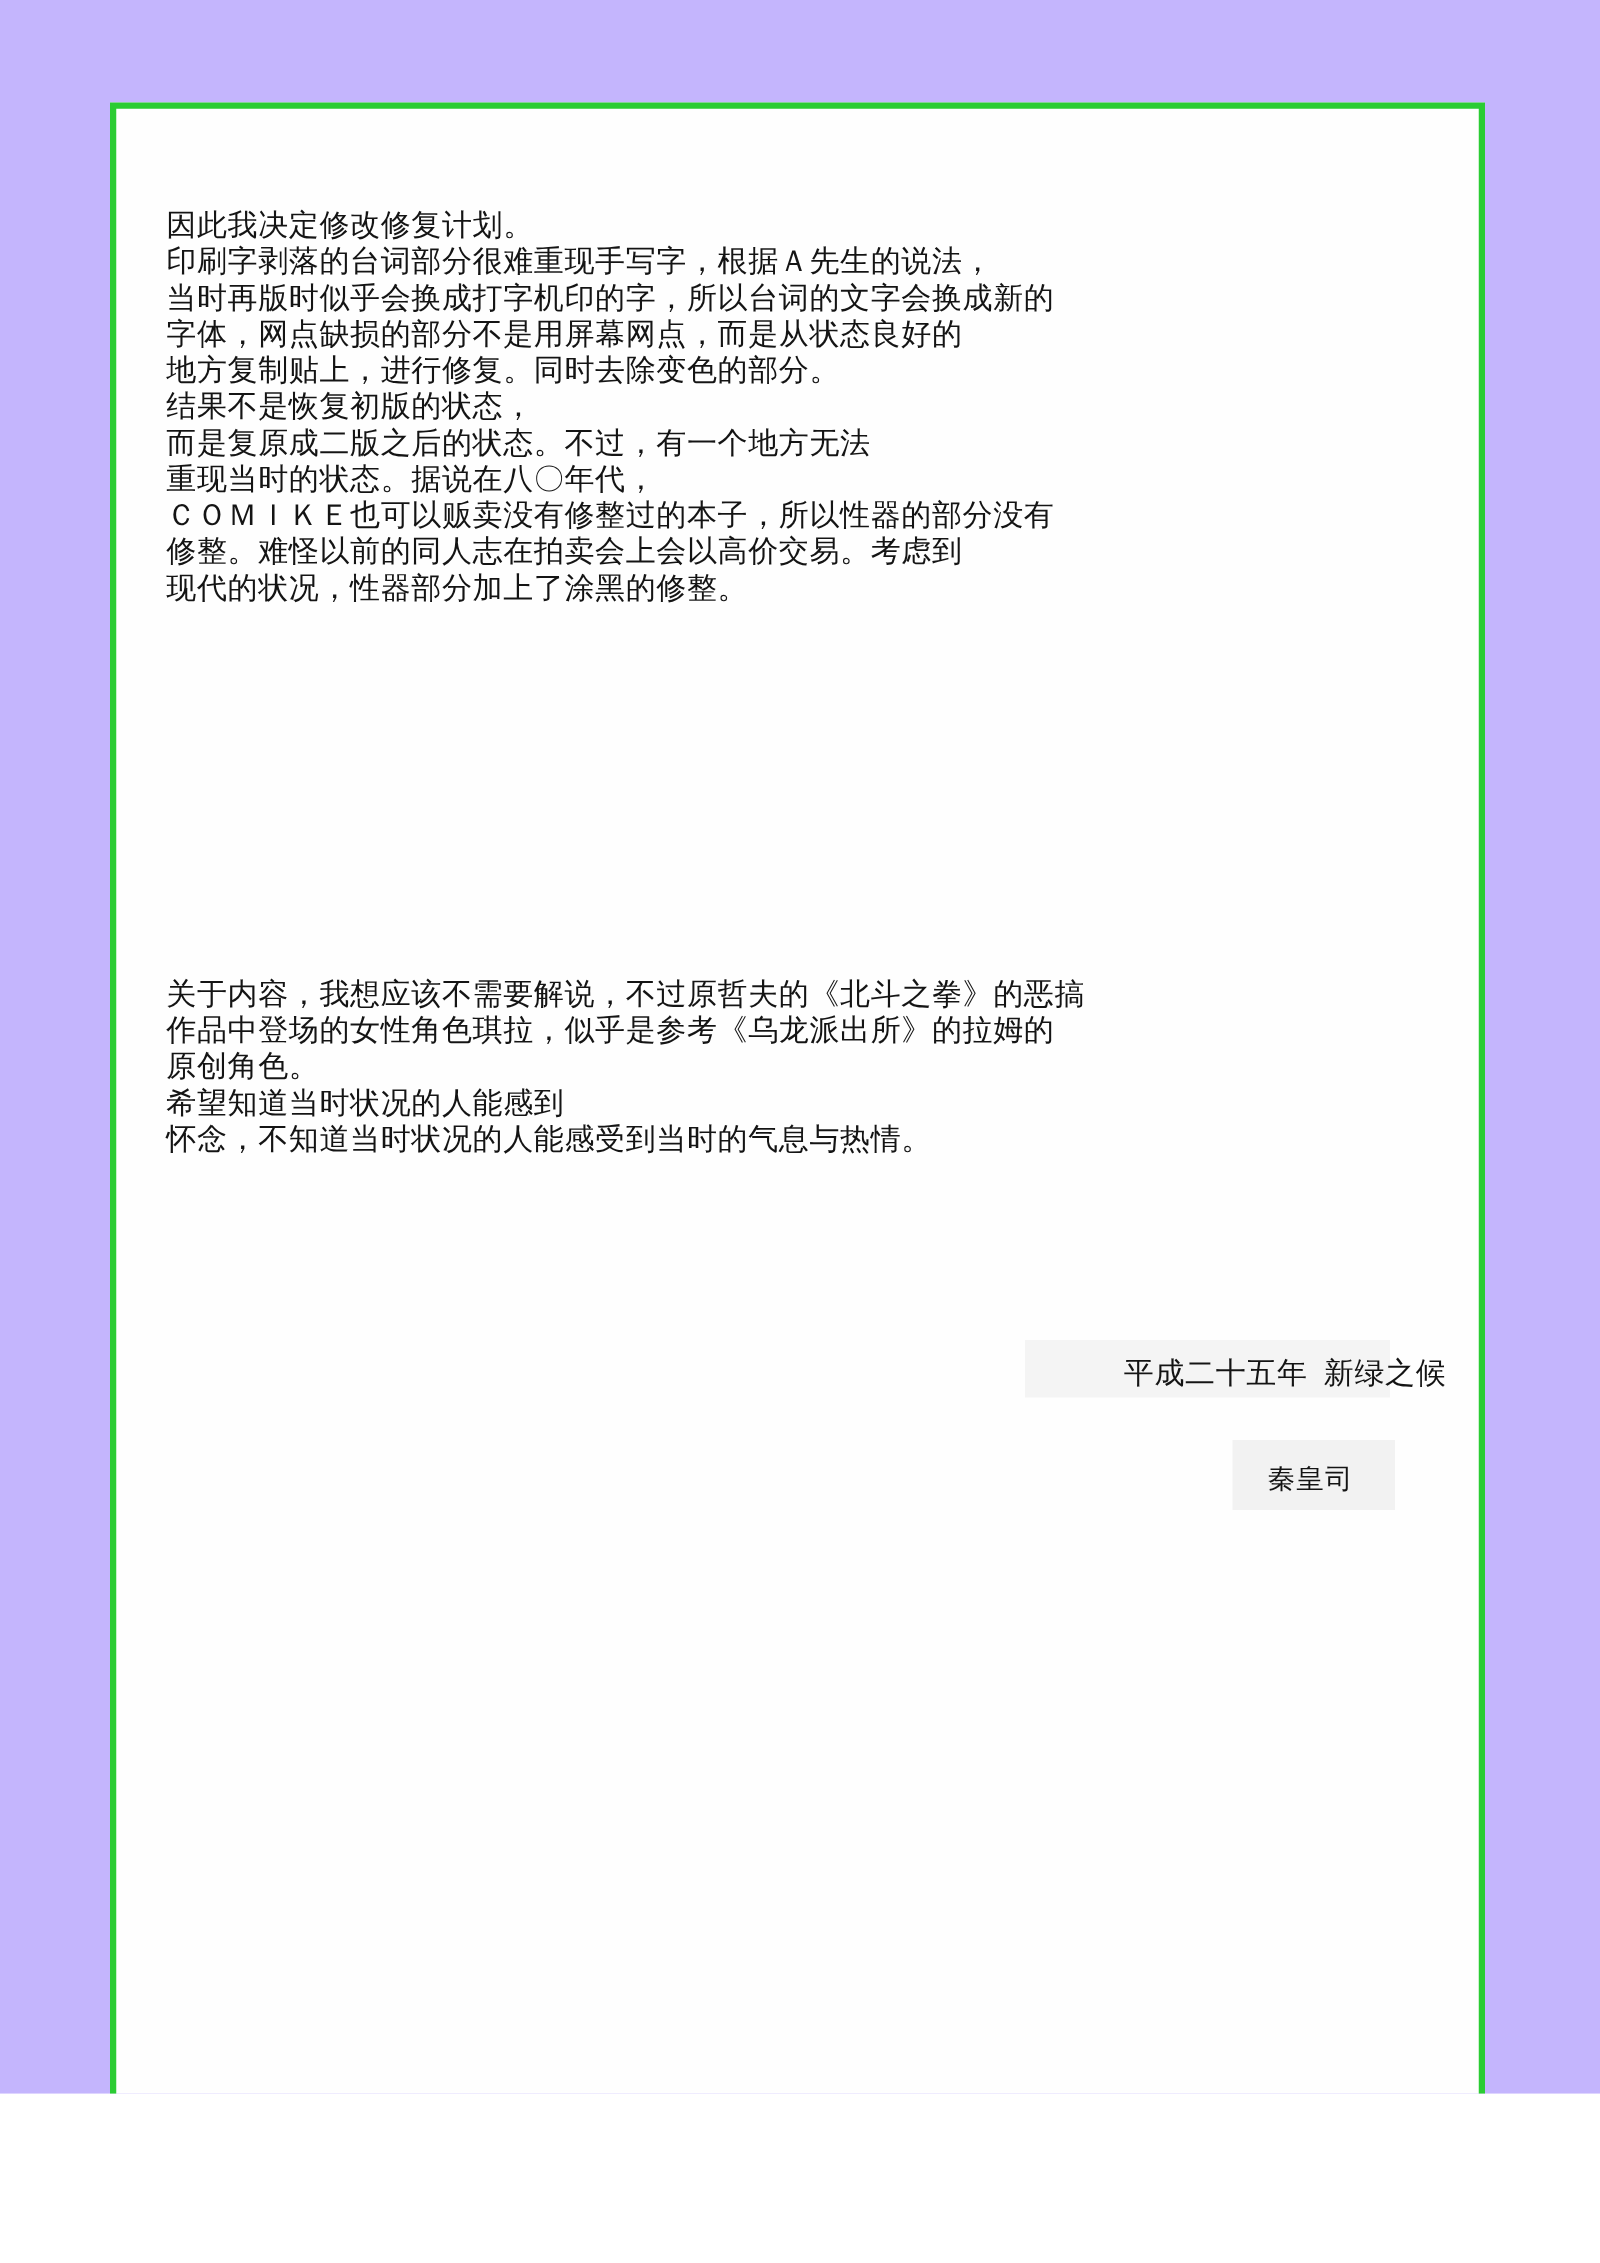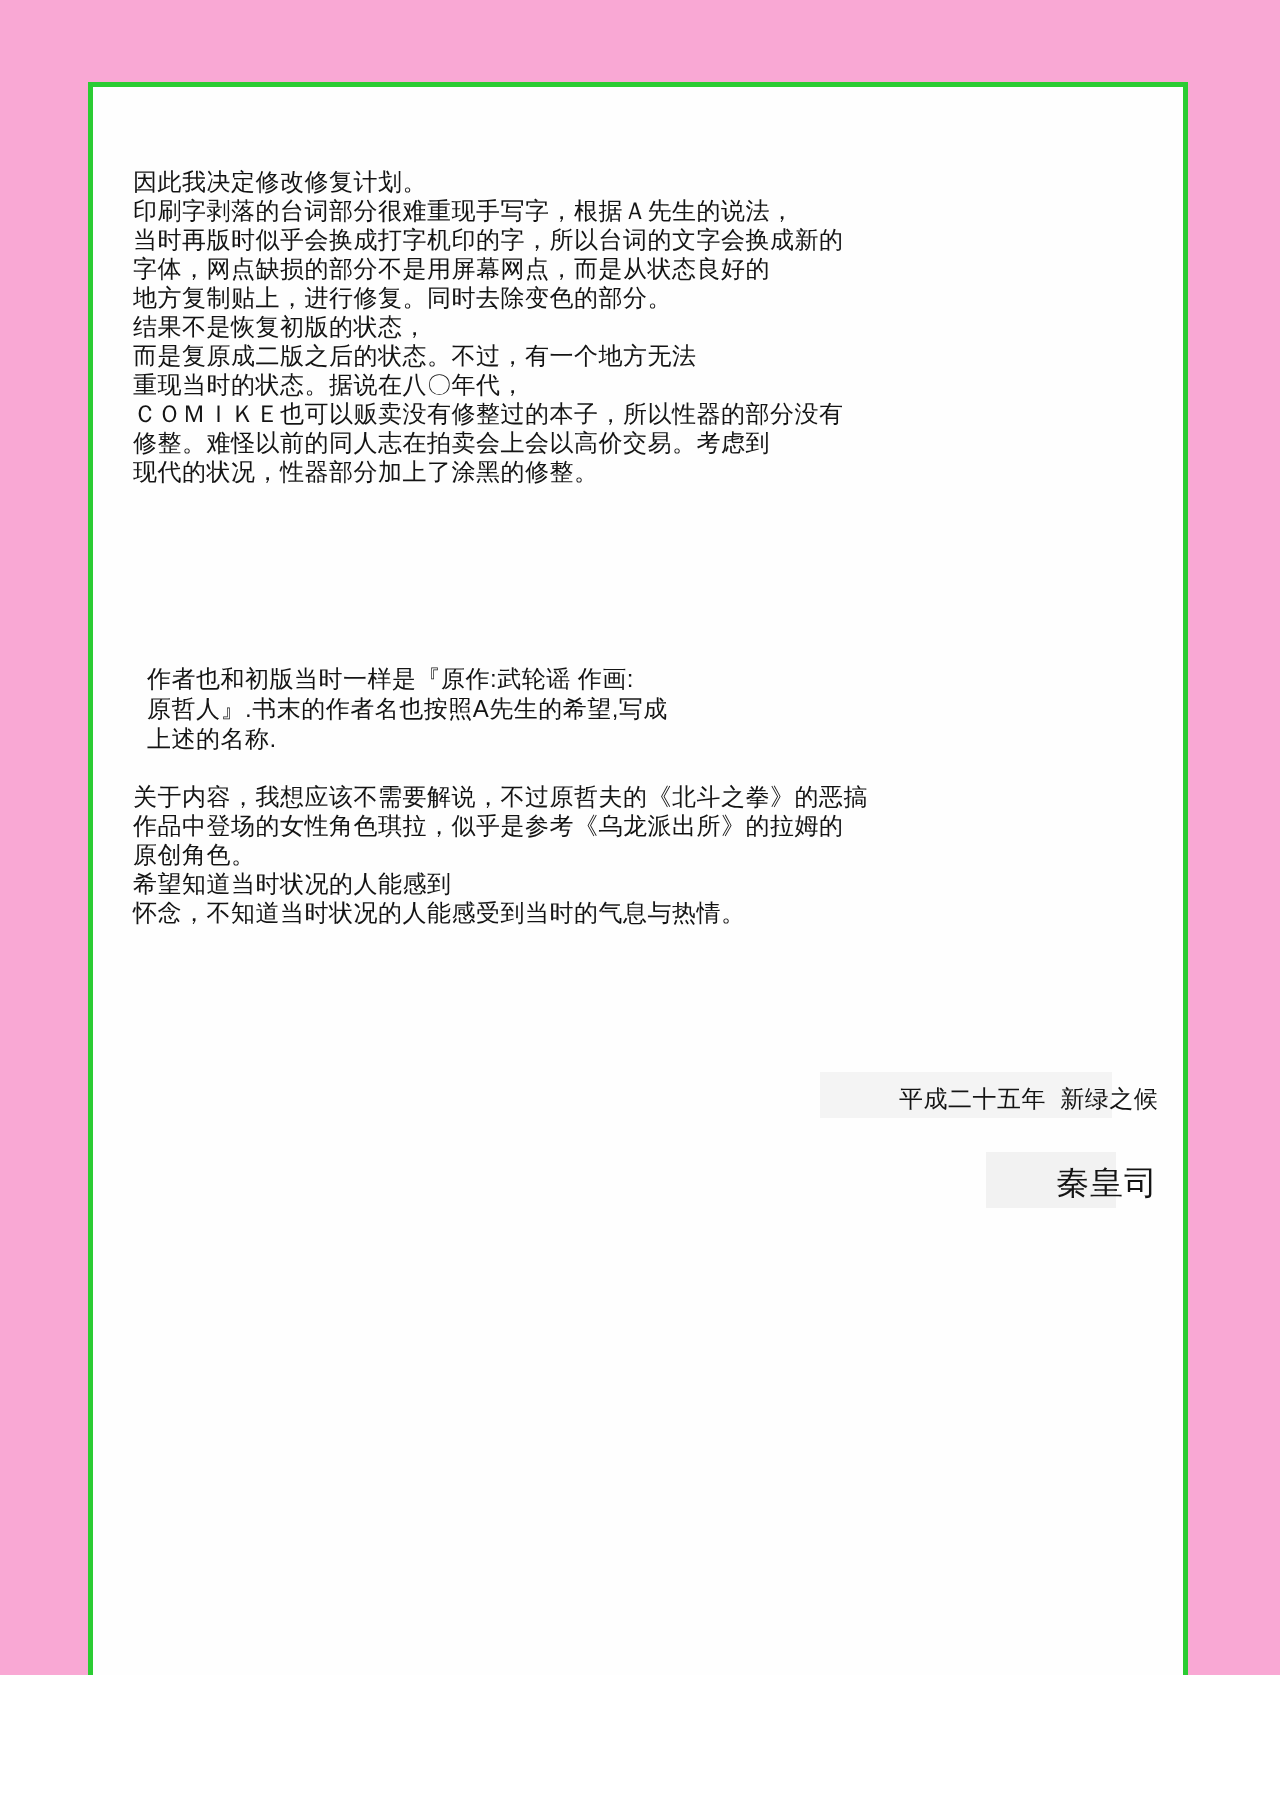--- a/index.html
+++ b/index.html
@@ -4,23 +4,23 @@
 <style>
   html, body {
     margin: 0;
     padding: 0;
     background: #ffffff;
   }
   .page {
     position: relative;
     width: 1280px;
     height: 1675px;
-    background: #f9a8d4;
+    background: #c4b5fd;
     overflow: hidden;
-    font-family: Liberation Sans, sans-serif;
+    font-family: Liberation Serif, serif;
     color: #141414;
   }
   .frame {
     position: absolute;
     left: 88px;
     top: 82px;
     width: 1100px;
     height: 1648px;
     border: 5px solid #2bcc33;
     box-sizing: border-box;
@@ -54,25 +54,24 @@
     left: 862px;
     top: 1084px;
     font-size: 24px;
     line-height: 30px;
     white-space: pre;
     margin-left: 37px;
   }
   .signature {
     left: 1014px;
     top: 1164px;
-    font-size: 33px;
+    font-size: 22px;
     line-height: 38px;
     letter-spacing: 1px;
     white-space: pre;
-    margin-left: 42px;
   }
   .patch {
     position: absolute;
     background: #f4f4f4;
   }
   .patch-date {
     left: 820px;
     top: 1072px;
     width: 292px;
     height: 46px;
@@ -100,23 +99,20 @@
 当时再版时似乎会换成打字机印的字，所以台词的文字会换成新的
 字体，网点缺损的部分不是用屏幕网点，而是从状态良好的
 地方复制贴上，进行修复。同时去除变色的部分。
 结果不是恢复初版的状态，
 而是复原成二版之后的状态。不过，有一个地方无法
 重现当时的状态。据说在八〇年代，
  ＣＯＭＩＫＥ也可以贩卖没有修整过的本子，所以性器的部分没有
 修整。难怪以前的同人志在拍卖会上会以高价交易。考虑到
 现代的状况，性器部分加上了涂黑的修整。</div>
 
-  <div class="textblock para-credits">作者也和初版当时一样是『原作:武轮谣  作画:
-原哲人』.书末的作者名也按照A先生的希望,写成
-上述的名称.</div>
 
   <div class="textblock para-content">关于内容，我想应该不需要解说，不过原哲夫的《北斗之拳》的恶搞
 作品中登场的女性角色琪拉，似乎是参考《乌龙派出所》的拉姆的
 原创角色。
 希望知道当时状况的人能感到
 怀念，不知道当时状况的人能感受到当时的气息与热情。</div>
 
   <div class="textblock date-line">平成二十五年  新绿之候</div>
 
   <div class="textblock signature">秦皇司</div>

